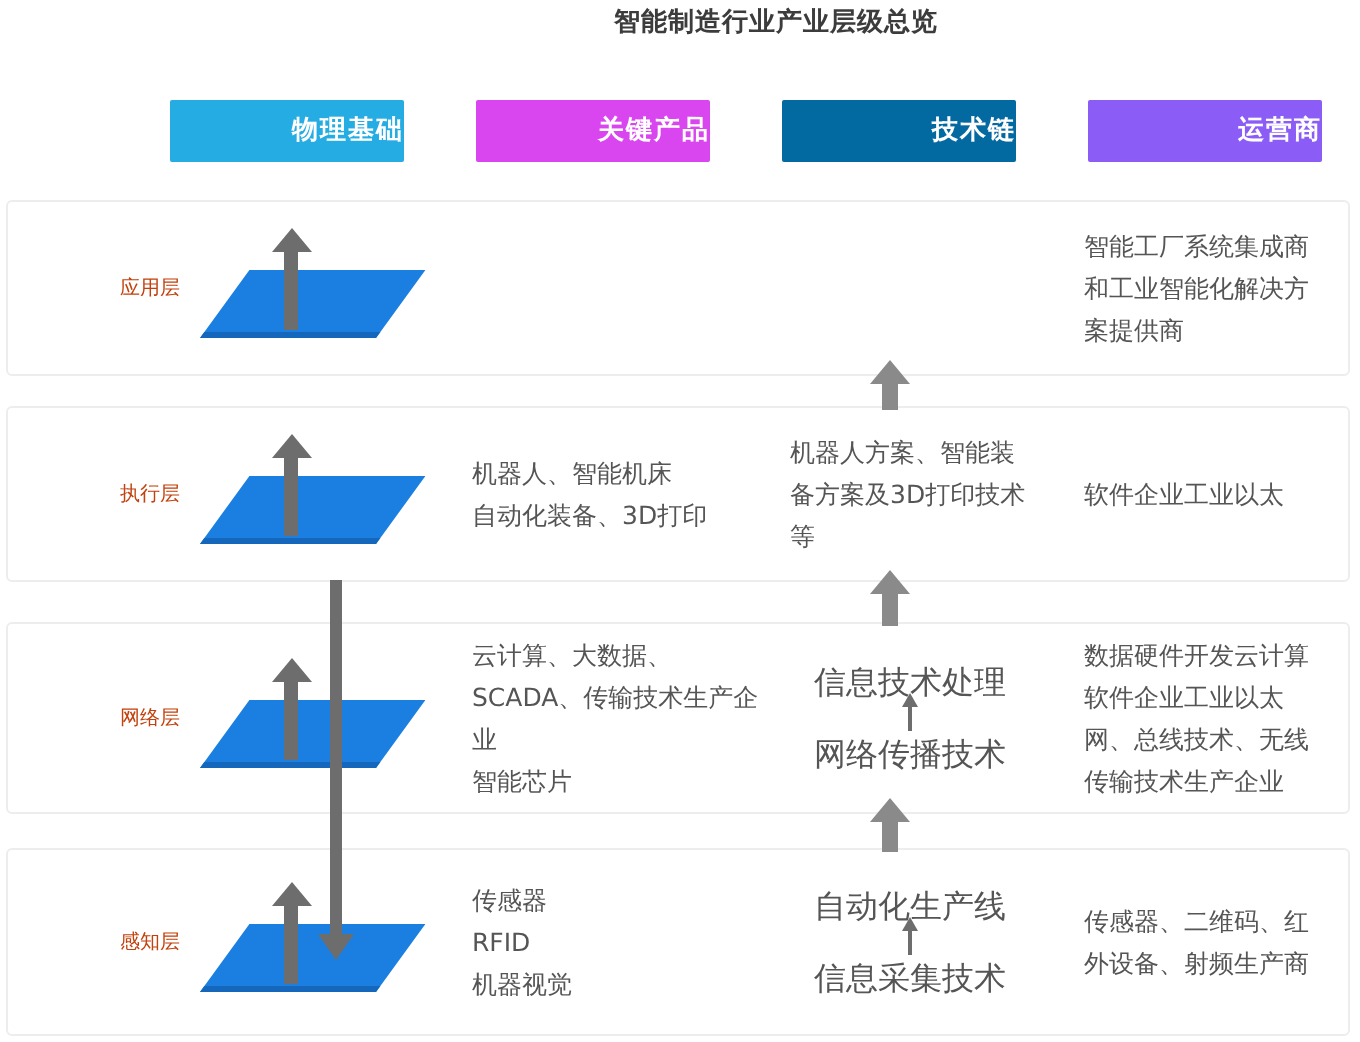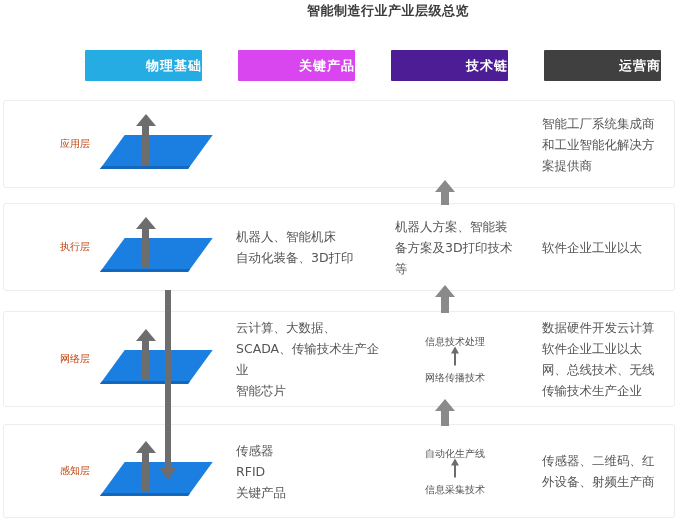--- a/index.html
+++ b/index.html
@@ -46,22 +46,22 @@
     line-height: 31px;
     text-align: right;
     color: #ffffff;
     font-size: 13px;
     font-weight: bold;
     letter-spacing: 1px;
     border-radius: 1px;
   }
   .col-badge.c0 { left: 85px;  width: 117px; background: #25ace3; }
   .col-badge.c1 { left: 238px; width: 117px; background: #d946ef; }
-  .col-badge.c2 { left: 391px; width: 117px; background: #4c1d95; }
-  .col-badge.c3 { left: 544px; width: 117px; background: #404040; }
+  .col-badge.c2 { left: 391px; width: 117px; background: #0369a1; }
+  .col-badge.c3 { left: 544px; width: 117px; background: #8b5cf6; }
 
   
   .layer-row {
     position: absolute;
     left: 3px;
     width: 672px;
     background: #ffffff;
     border: 1px solid #ededef;
     border-radius: 3px;
     box-sizing: border-box;
@@ -137,21 +137,21 @@
   .cell-text.operator { left: 538px; width: 132px; }
 
   
   .tech-stack {
     position: absolute;
     left: 391px;
     width: 120px;
     top: 50%;
     transform: translateY(-50%);
     text-align: center;
-    font-size: 10px;
+    font-size: 16px;
     line-height: 21px;
     color: #555555;
   }
   .tech-stack .mini-arrow {
     display: block;
     margin: 1px auto 1px auto;
     width: 2px;
     height: 13px;
     background: #6d6d6d;
     position: relative;
@@ -263,21 +263,21 @@
 </div>
 
 <div class="layer-row r3">
   <div class="layer-name">感知层</div>
   <div class="plane-cell">
     <div class="plane"></div>
     <div class="plane-arrow"></div>
   </div>
   <div class="cell-text physical">传感器
 RFID
-关键产品</div>
+机器视觉</div>
   <div class="tech-stack">
     <span>自动化生产线</span>
     <span class="mini-arrow"></span>
     <span>信息采集技术</span>
   </div>
   <div class="cell-text operator">传感器、二维码、红
 外设备、射频生产商</div>
 </div>
 
 <div class="row-connector k0"></div>

